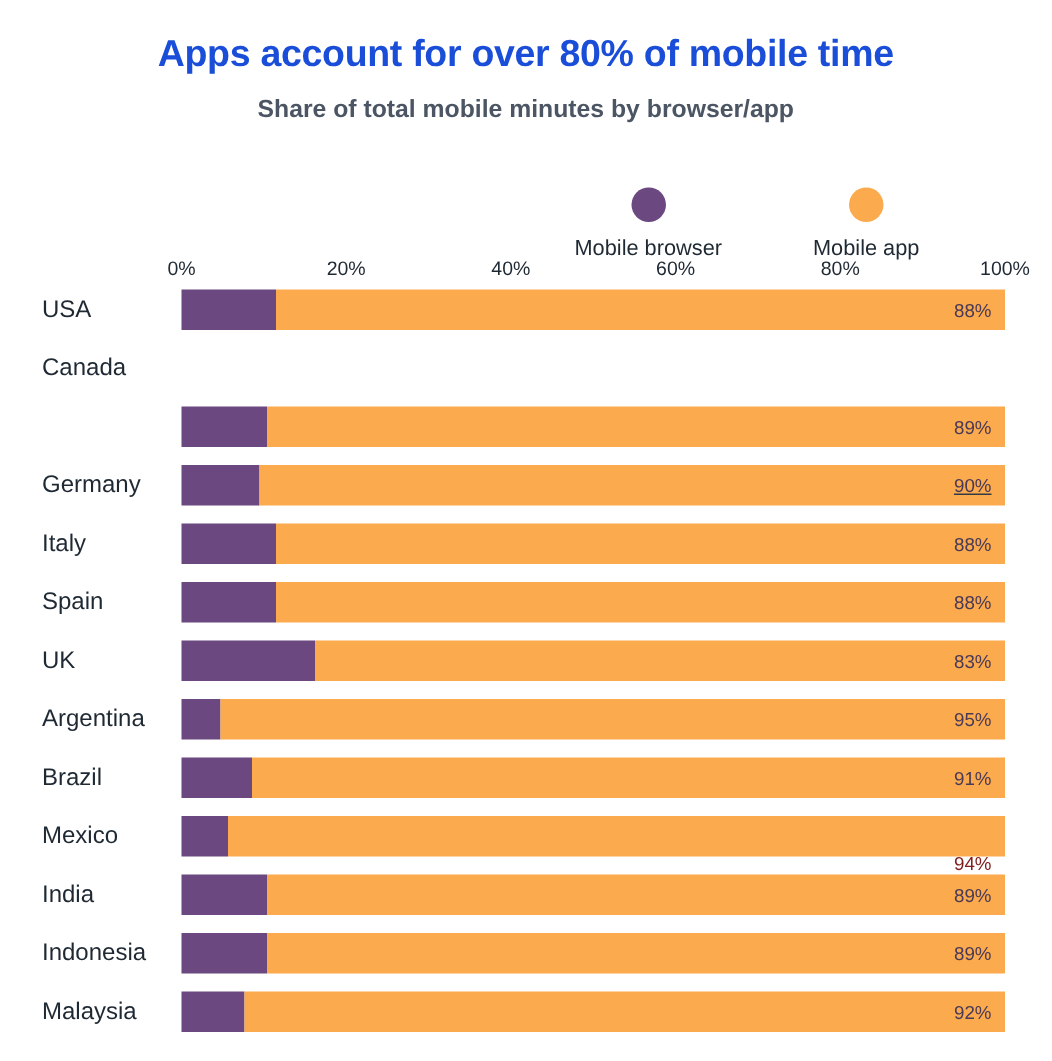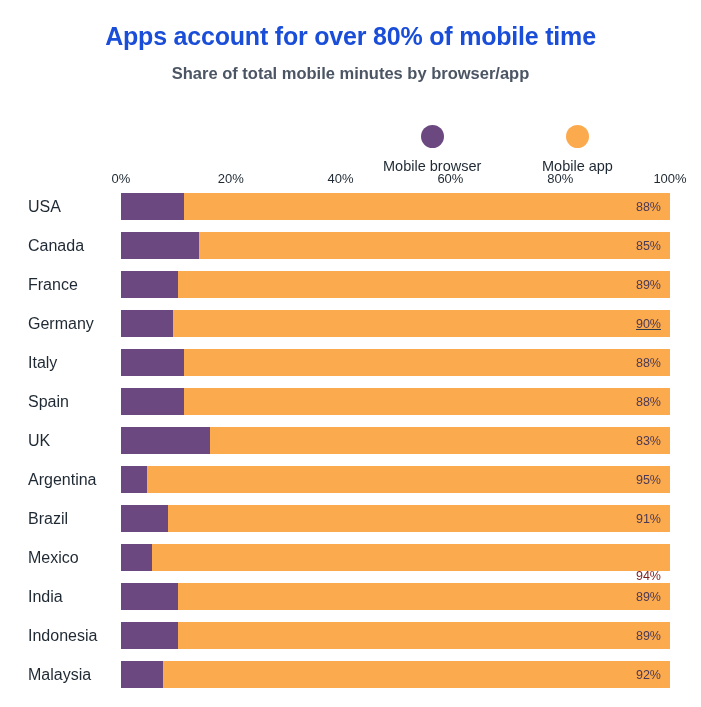--- a/index.html
+++ b/index.html
@@ -181,29 +181,22 @@
         <div class="row-label">USA</div>
         <div class="bar-track">
           <div class="seg seg-browser" style="width: 12%; background: rgb(107, 72, 128);"></div>
           <div class="seg seg-app" style="width: 88%; background: rgb(252, 170, 78);">
             <span class="seg-value" style="color: rgb(74, 58, 85);">88%</span>
           </div>
         </div>
       </div>
       <div class="row">
         <div class="row-label">Canada</div>
-        <div class="bar-track">
-          <div class="seg seg-browser" style="width: 15%; background: rgb(107, 72, 128);"></div>
-          <div class="seg seg-app" style="width: 85%; background: rgb(252, 170, 78);">
-            <span class="seg-value" style="color: rgb(74, 58, 85);">85%</span>
-          </div>
-        </div>
-      </div>
-      <div class="row">
-        <div class="row-label">France</div>
+      </div>
+      <div class="row">
         <div class="bar-track">
           <div class="seg seg-browser" style="width: 11%; background: rgb(107, 72, 128);"></div>
           <div class="seg seg-app" style="width: 89%; background: rgb(252, 170, 78);">
             <span class="seg-value" style="color: rgb(74, 58, 85);">89%</span>
           </div>
         </div>
       </div>
       <div class="row">
         <div class="row-label">Germany</div>
         <div class="bar-track">

